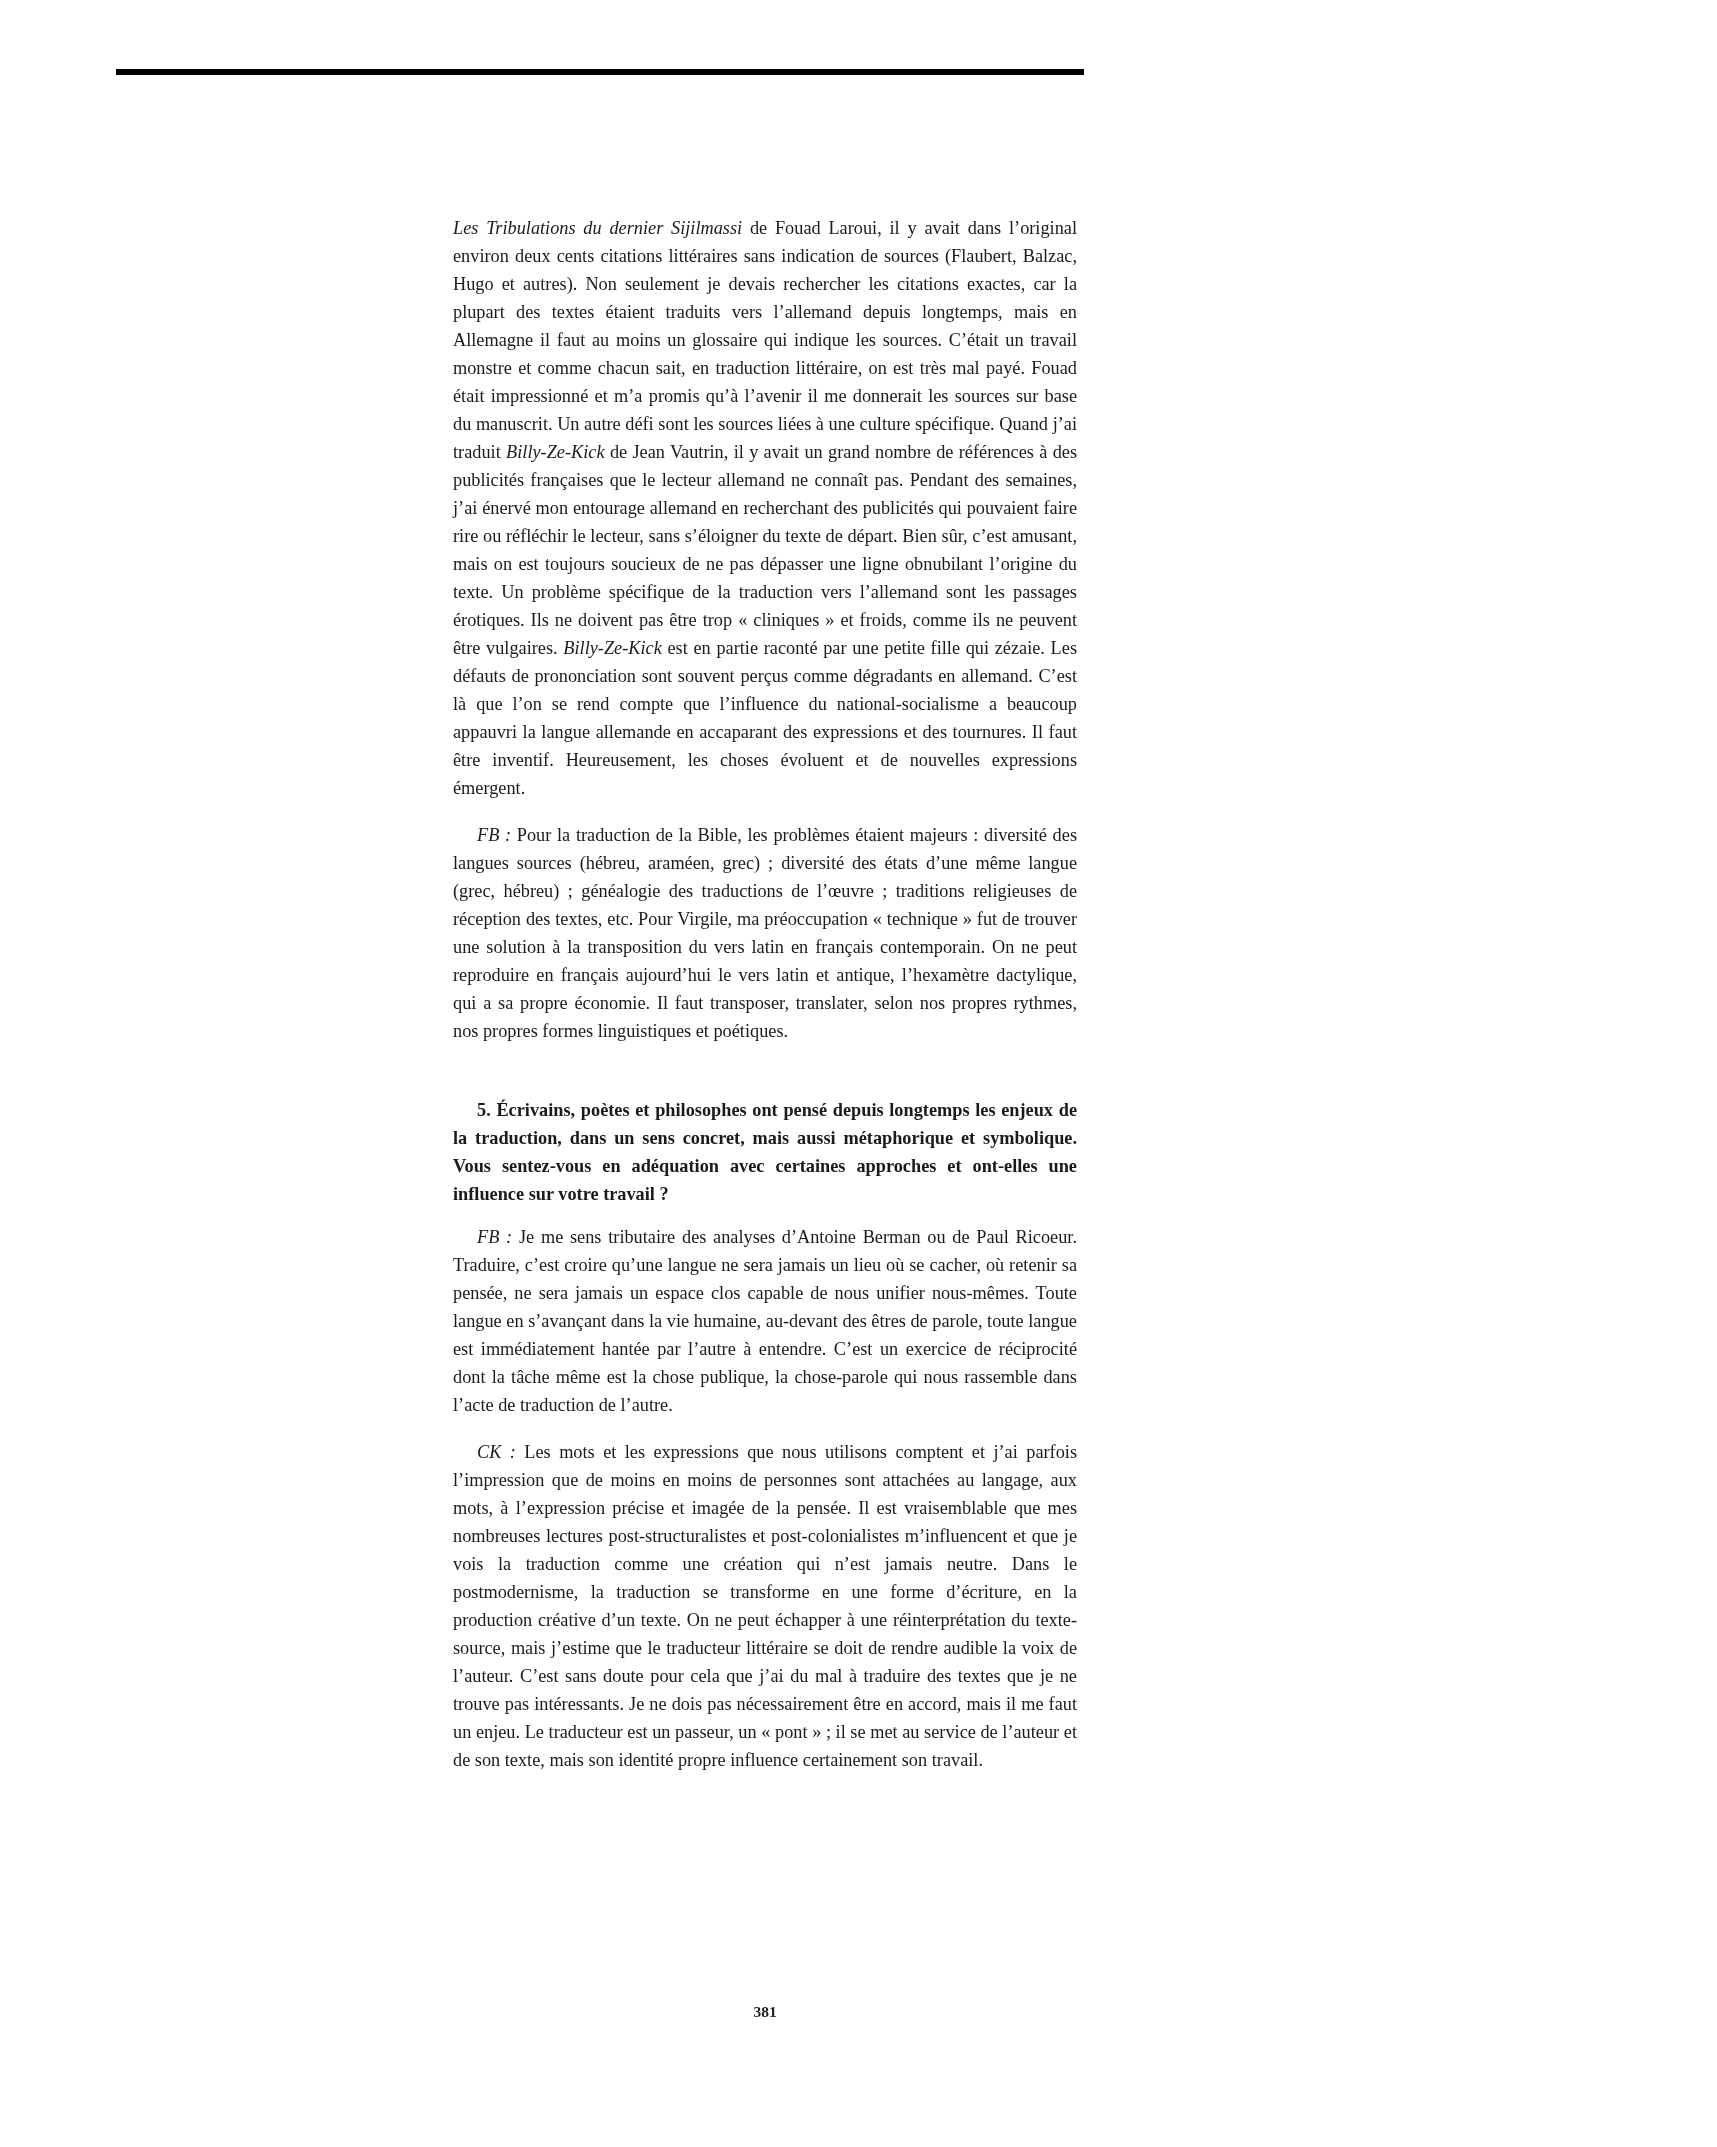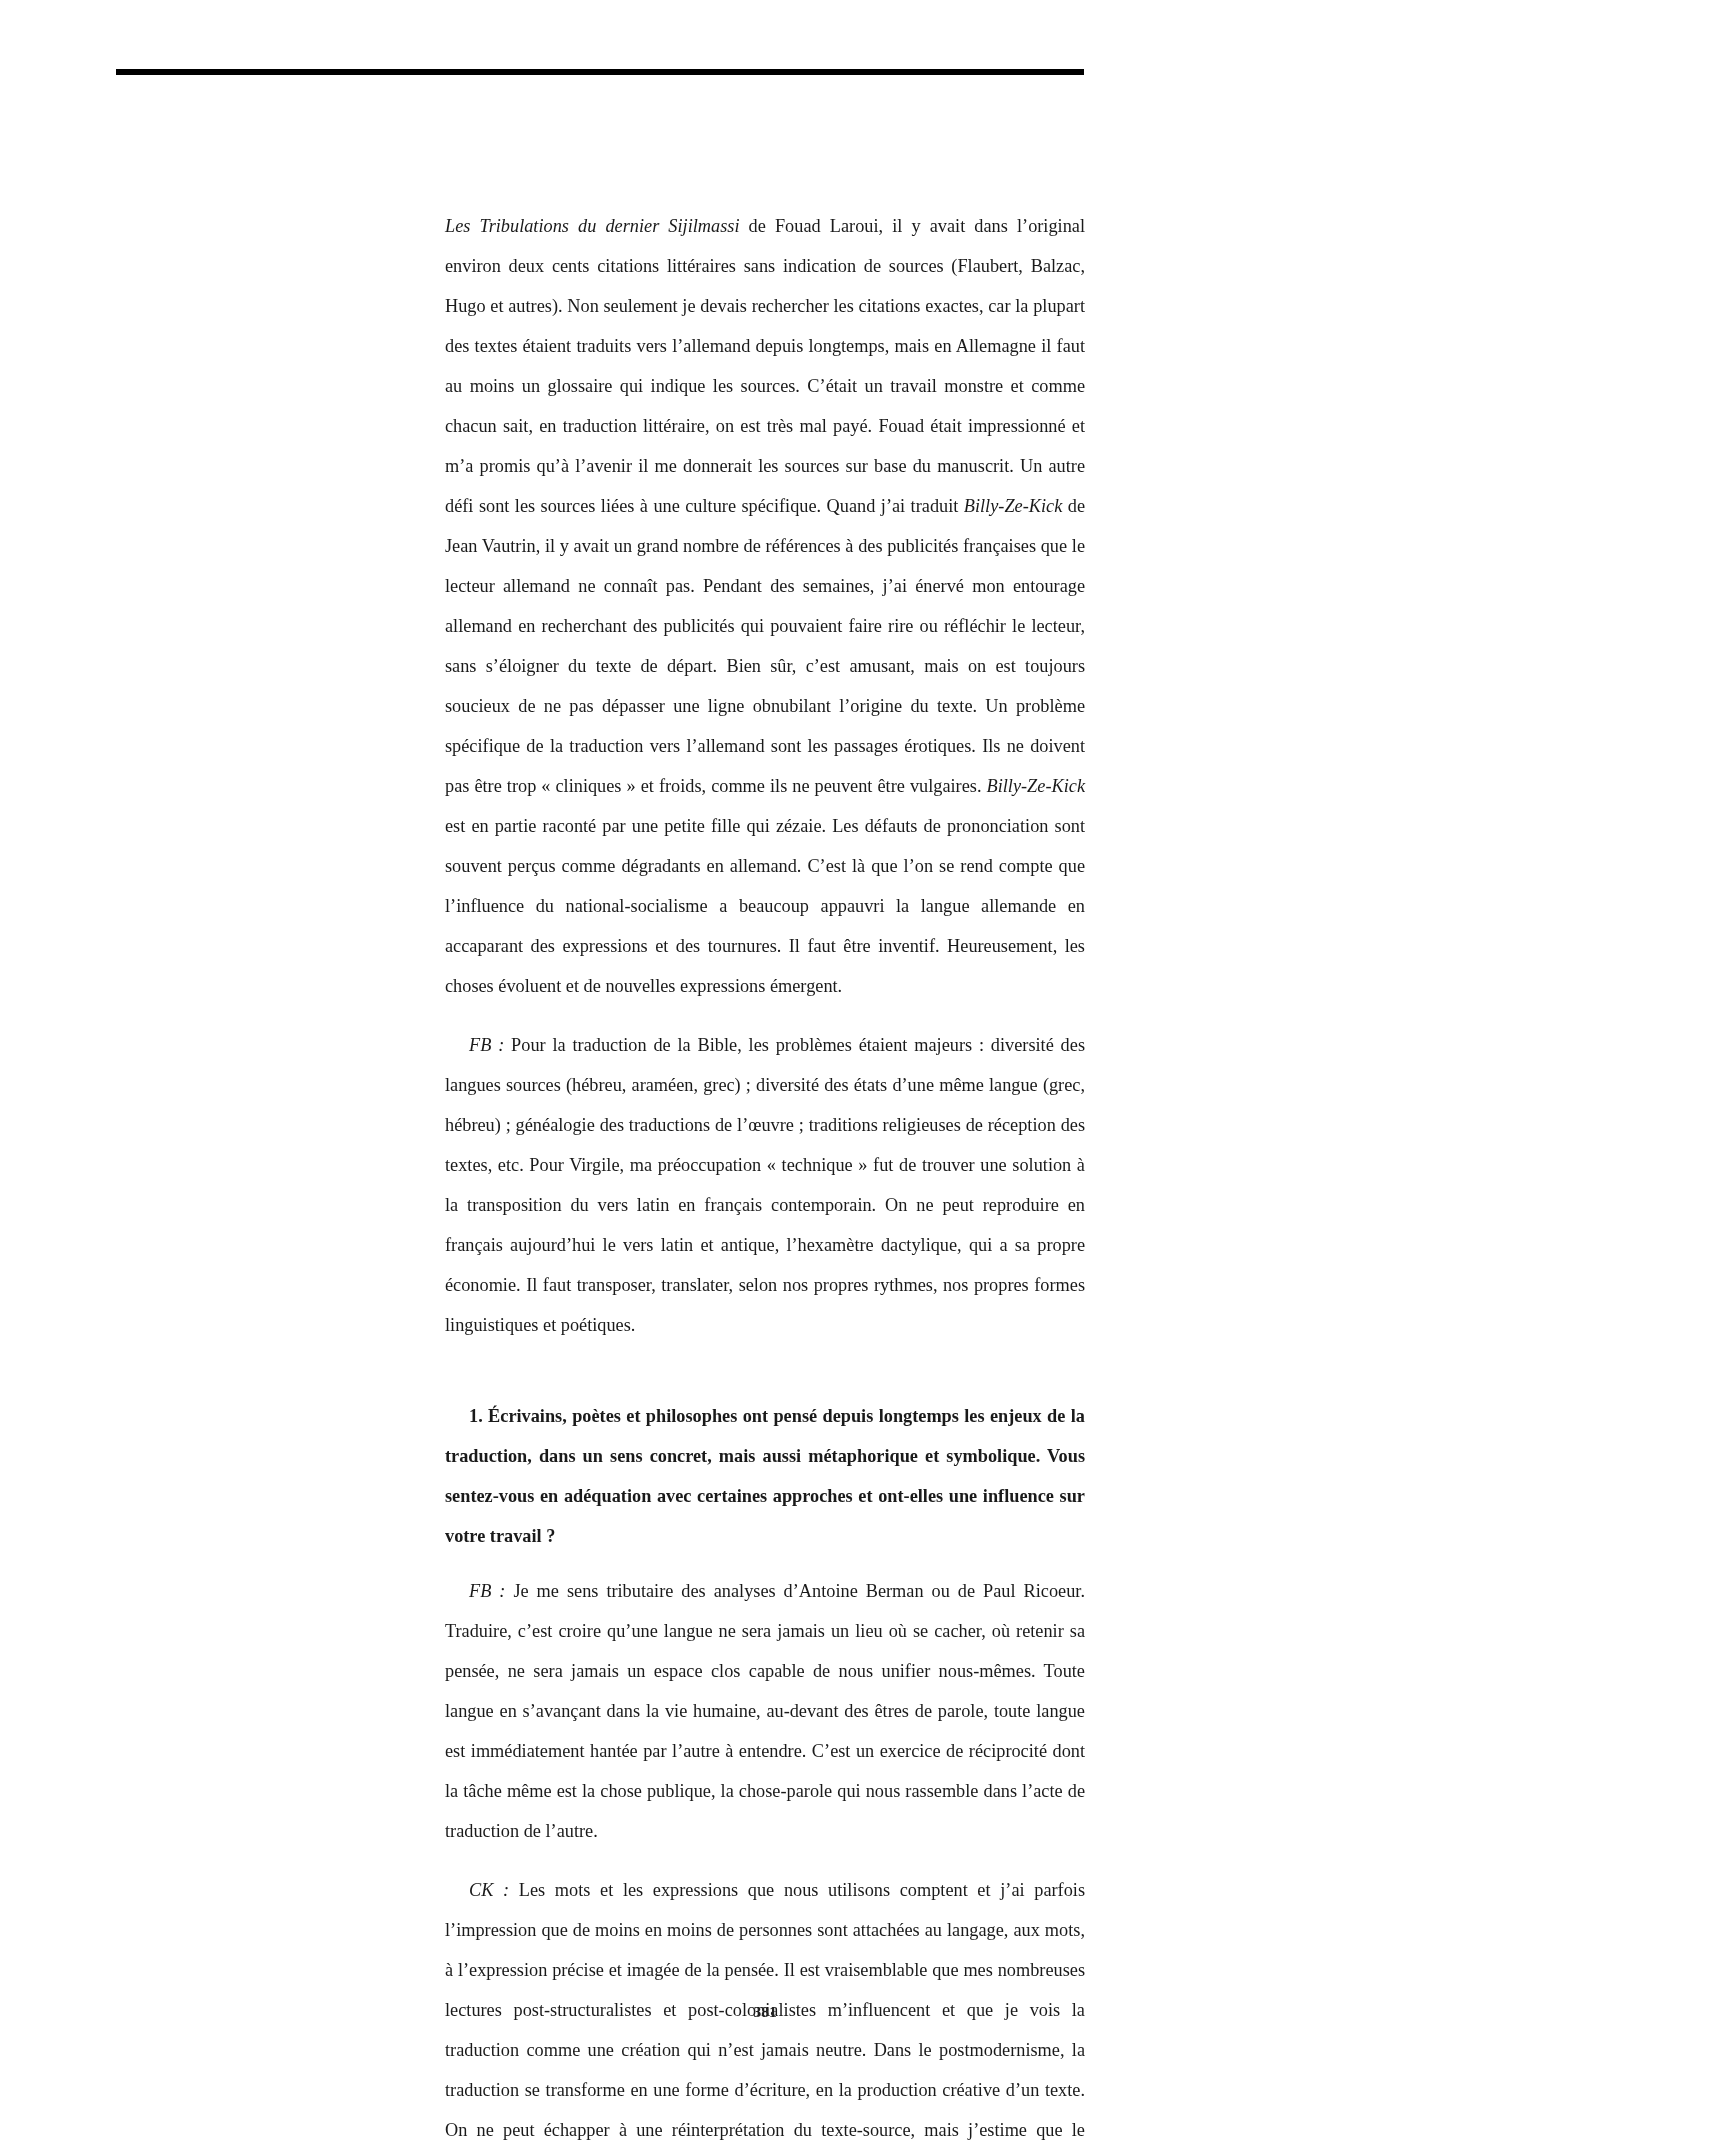--- a/index.html
+++ b/index.html
@@ -19,23 +19,23 @@
     height: 6.4px;
     background: #000000;
   }
   .text-column {
     position: absolute;
     left: 445px;
     top: 206px;
     width: 640px;
   }
   .para {
-    margin: 0;
+    margin: 8px;
     font-size: 18.3px;
-    line-height: 40px;
+    line-height: 28px;
     text-align: justify;
   }
   .para + .para { margin-top: 19px; }
   .para.heading {
     font-weight: bold;
     margin-top: 51px;
   }
   .para.heading + .para { margin-top: 14.6px; }
   .para.indent { text-indent: 24px; }
   .italic { font-style: italic; }
@@ -51,19 +51,19 @@
   }
 </style>
 </head>
 <body>
 
 <div class="top-rule"></div>
 
 <main class="text-column">
     <p class="para"><span class="italic">Les Tribulations du dernier Sijilmassi</span><span> de Fouad Laroui, il y avait dans l’original environ deux cents citations littéraires sans indication de sources (Flaubert, Balzac, Hugo et autres). Non seulement je devais rechercher les citations exactes, car la plupart des textes étaient traduits vers l’allemand depuis longtemps, mais en Allemagne il faut au moins un glossaire qui indique les sources. C’était un travail monstre et comme chacun sait, en traduction littéraire, on est très mal payé. Fouad était impressionné et m’a promis qu’à l’avenir il me donnerait les sources sur base du manuscrit. Un autre défi sont les sources liées à une culture spécifique. Quand j’ai traduit </span><span class="italic">Billy-Ze-Kick</span><span> de Jean Vautrin, il y avait un grand nombre de références à des publicités françaises que le lecteur allemand ne connaît pas. Pendant des semaines, j’ai énervé mon entourage allemand en recherchant des publicités qui pouvaient faire rire ou réfléchir le lecteur, sans s’éloigner du texte de départ. Bien sûr, c’est amusant, mais on est toujours soucieux de ne pas dépasser une ligne obnubilant l’origine du texte. Un problème spécifique de la traduction vers l’allemand sont les passages érotiques. Ils ne doivent pas être trop « cliniques » et froids, comme ils ne peuvent être vulgaires. </span><span class="italic">Billy-Ze-Kick</span><span> est en partie raconté par une petite fille qui zézaie. Les défauts de prononciation sont souvent perçus comme dégradants en allemand. C’est là que l’on se rend compte que l’influence du national-socialisme a beaucoup appauvri la langue allemande en accaparant des expressions et des tournures. Il faut être inventif. Heureusement, les choses évoluent et de nouvelles expressions émergent.</span></p>
     <p class="para indent"><span class="italic">FB :</span><span> Pour la traduction de la Bible, les problèmes étaient majeurs : diversité des langues sources (hébreu, araméen, grec) ; diversité des états d’une même langue (grec, hébreu) ; généalogie des traductions de l’œuvre ; traditions religieuses de réception des textes, etc. Pour Virgile, ma préoccupation « technique » fut de trouver une solution à la transposition du vers latin en français contemporain. On ne peut reproduire en français aujourd’hui le vers latin et antique, l’hexamètre dactylique, qui a sa propre économie. Il faut transposer, translater, selon nos propres rythmes, nos propres formes linguistiques et poétiques.</span></p>
-    <p class="para heading indent"><span>1. Écrivains, poètes et philosophes ont pensé depuis longtemps les enjeux de la traduction, dans un sens concret, mais aussi métaphorique et symbolique. Vous sentez-vous en adéquation avec certaines approches et ont-elles une influence sur votre travail ?</span></p>
+    <p class="para heading indent"><span>5. Écrivains, poètes et philosophes ont pensé depuis longtemps les enjeux de la traduction, dans un sens concret, mais aussi métaphorique et symbolique. Vous sentez-vous en adéquation avec certaines approches et ont-elles une influence sur votre travail ?</span></p>
     <p class="para indent"><span class="italic">FB :</span><span> Je me sens tributaire des analyses d’Antoine Berman ou de Paul Ricoeur. Traduire, c’est croire qu’une langue ne sera jamais un lieu où se cacher, où retenir sa pensée, ne sera jamais un espace clos capable de nous unifier nous-mêmes. Toute langue en s’avançant dans la vie humaine, au-devant des êtres de parole, toute langue est immédiatement hantée par l’autre à entendre. C’est un exercice de réciprocité dont la tâche même est la chose publique, la chose-parole qui nous rassemble dans l’acte de traduction de l’autre.</span></p>
     <p class="para indent"><span class="italic">CK :</span><span> Les mots et les expressions que nous utilisons comptent et j’ai parfois l’impression que de moins en moins de personnes sont attachées au langage, aux mots, à l’expression précise et imagée de la pensée. Il est vraisemblable que mes nombreuses lectures post-structuralistes et post-colonialistes m’influencent et que je vois la traduction comme une création qui n’est jamais neutre. Dans le postmodernisme, la traduction se transforme en une forme d’écriture, en la production créative d’un texte. On ne peut échapper à une réinterprétation du texte-source, mais j’estime que le traducteur littéraire se doit de rendre audible la voix de l’auteur. C’est sans doute pour cela que j’ai du mal à traduire des textes que je ne trouve pas intéressants. Je ne dois pas nécessairement être en accord, mais il me faut un enjeu. Le traducteur est un passeur, un « pont » ; il se met au service de l’auteur et de son texte, mais son identité propre influence certainement son travail.</span></p>
   </main>
 
 <div class="page-number">381</div>
 
 
 </body></html>

